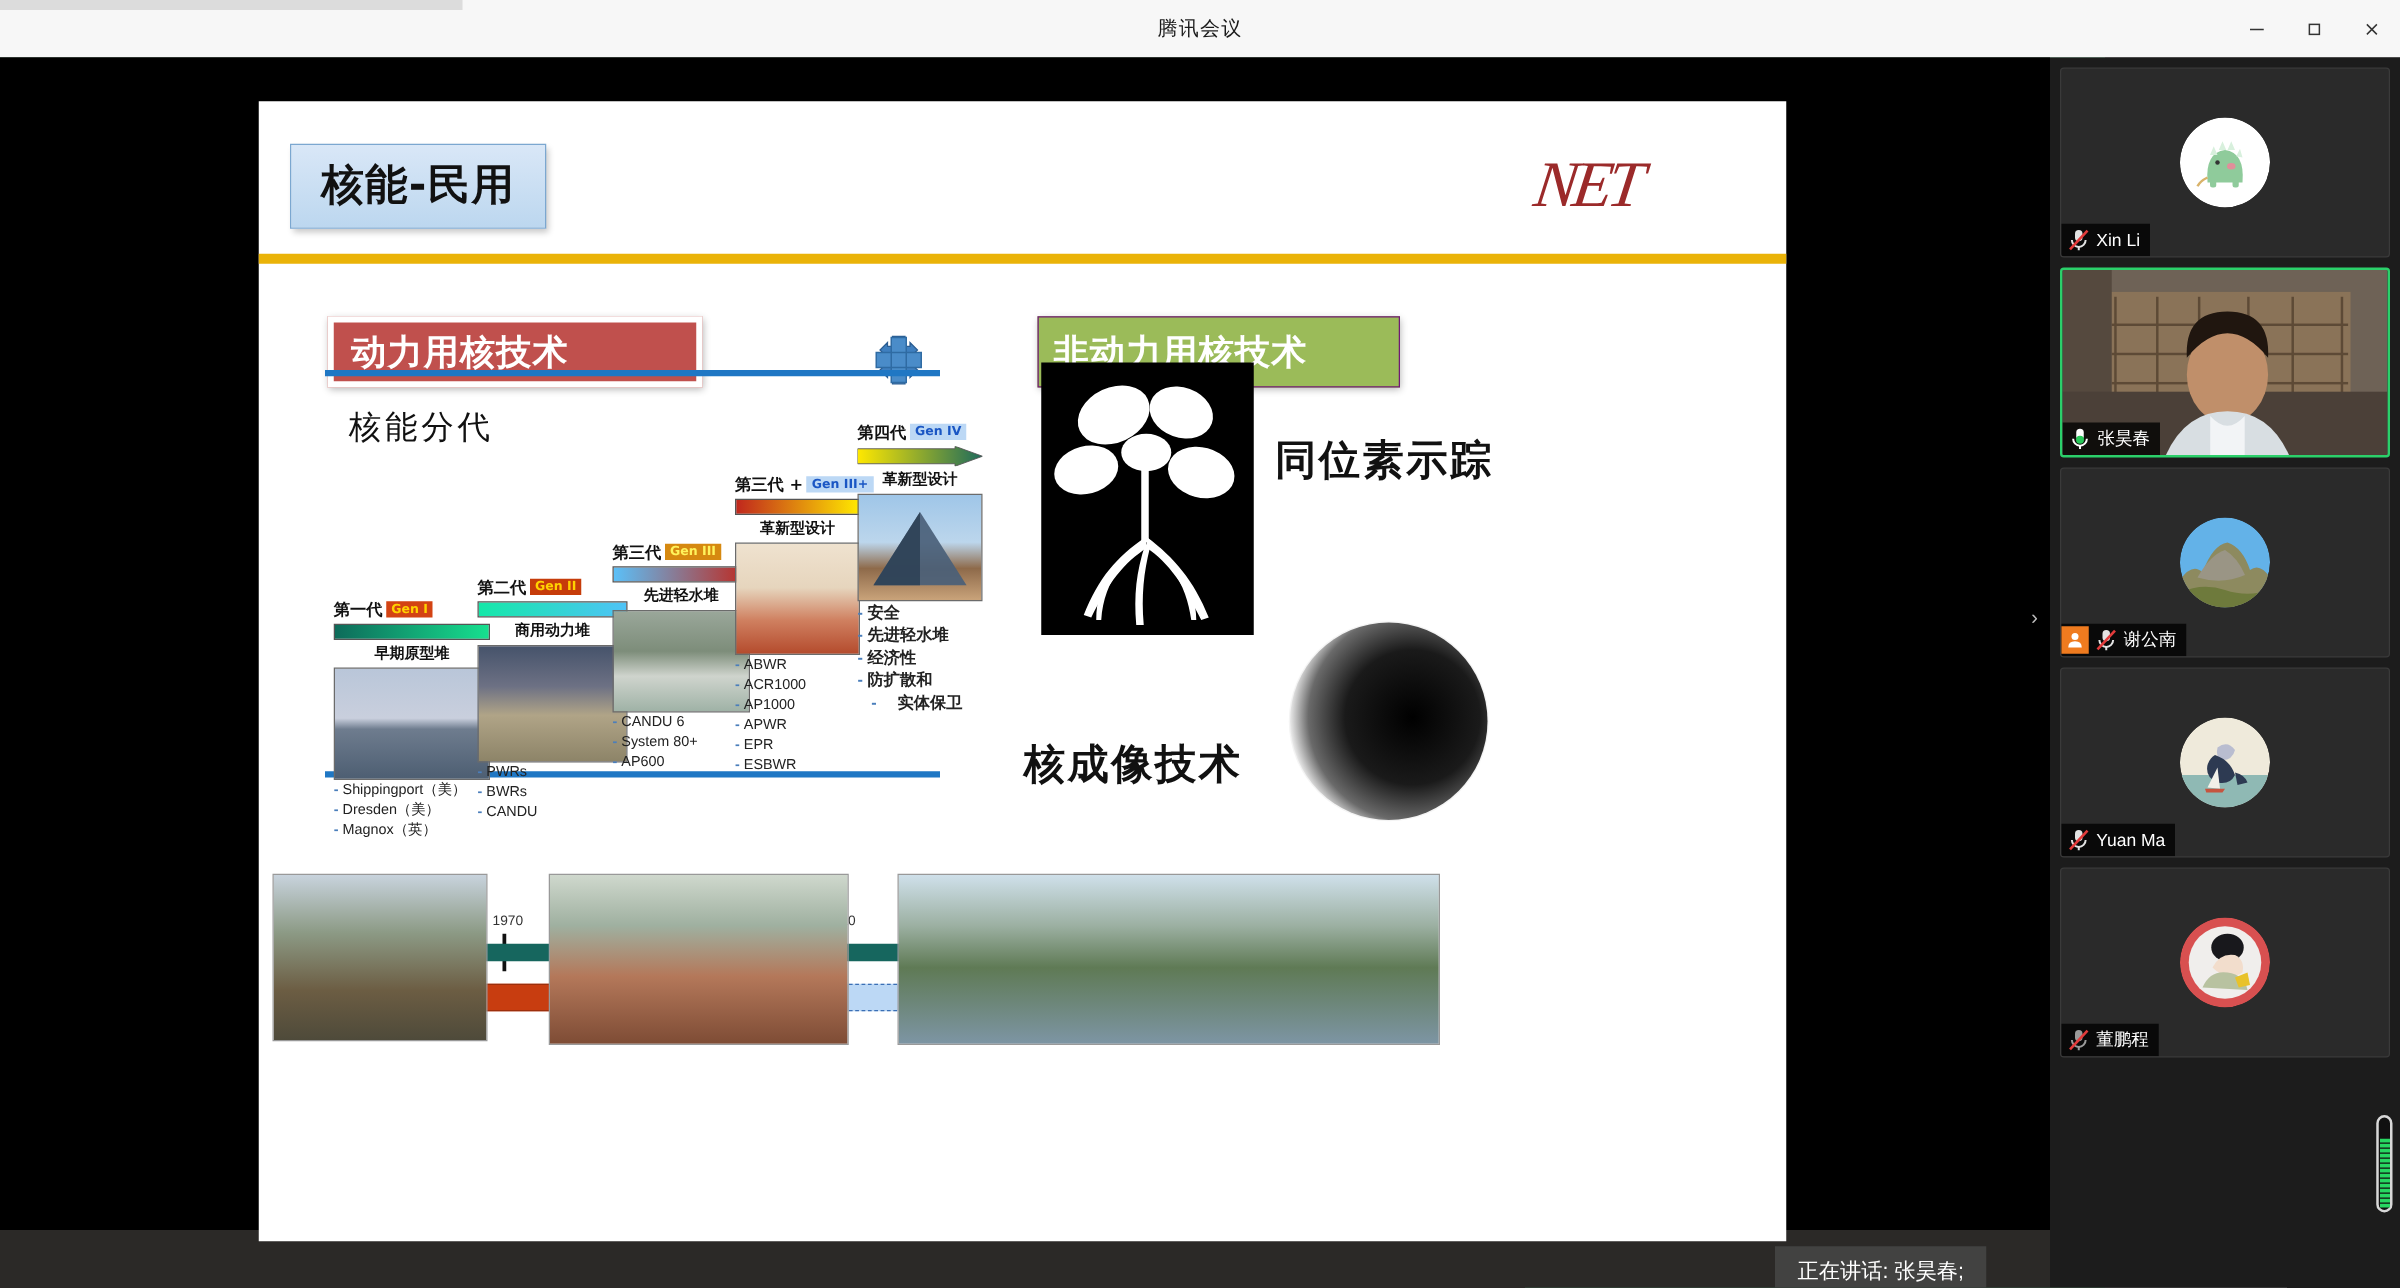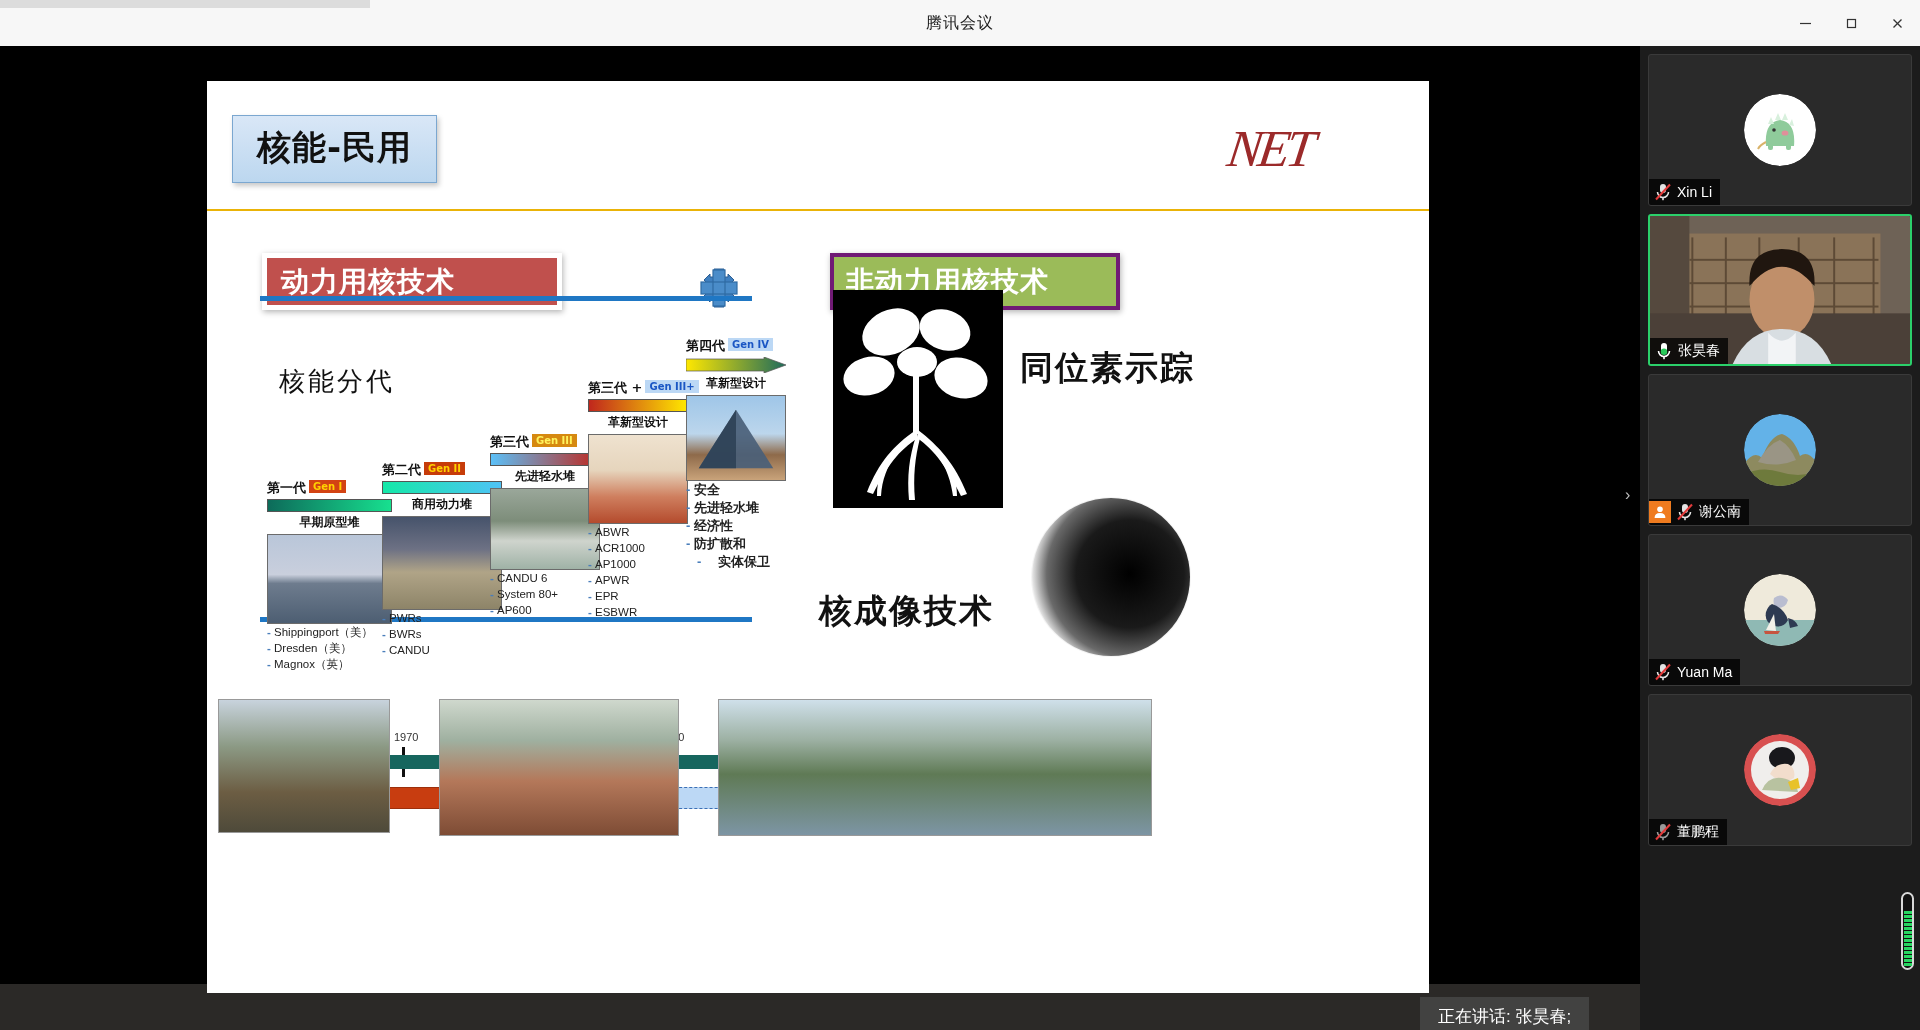--- a/index.html
+++ b/index.html
@@ -36,21 +36,21 @@
   .stage-inner {
     position: absolute; left: 0; top: 0; width: 1640px; height: 938px; background: #000;
   }
 
   
   .slide {
     position: absolute; left: 207px; top: 35px; width: 1222px; height: 912px;
     background: #ffffff;
   }
   .slide-head {
-    position: relative; height: 130px; border-bottom: 2px solid #eab308;
+    position: relative; height: 130px; border-bottom: 8px solid #eab308;
   }
   .slide-title-box {
     position: absolute; left: 25px; top: 34px;
     padding: 9px 24px 11px 24px;
     background: linear-gradient(#d9e7f7, #bcd7ef);
     border: 1.5px solid #7ba7d0;
     font-size: 34px; font-weight: bold; color: #111;
     font-family: "DejaVu Sans", sans-serif;
     box-shadow: 2px 3px 5px rgba(0,0,0,.22);
     letter-spacing: 1px;
@@ -72,34 +72,33 @@
     letter-spacing: 1px;
   }
   .plus-icon {
     position: absolute; left: 489px; top: 184px; width: 46px; height: 46px;
   }
   .band-green {
     position: absolute; left: 623px; top: 172px; width: 290px; height: 57px;
     background: #9bbb59; color: #fff; font-size: 28px; font-weight: bold;
     font-family: "DejaVu Sans", sans-serif;
     display: flex; align-items: center; padding-left: 12px;
-    border: 4px solid #701a75; box-shadow: 1px 2px 6px rgba(0,0,0,.3);
+    border: 1px solid #701a75; box-shadow: 1px 2px 6px rgba(0,0,0,.3);
     letter-spacing: 1px;
   }
   .blue-rule {
     position: absolute; background: #1f77c4; height: 5px;
   }
   #ruleA { left: 53px; top: 215px; width: 492px; }
   #ruleB { left: 53px; top: 536px; width: 492px; }
 
   .section-caption {
     position: absolute; left: 72px; top: 243px;
     font-size: 26px; color: #111; font-family: Liberation Mono, monospace;
     letter-spacing: 3px;
-    margin-top: 40px;
   }
 
   
   .gen { position: absolute; }
   .gen-head { white-space: nowrap; font-family: "DejaVu Sans", sans-serif; }
   .gen-cn { font-size: 13px; font-weight: bold; color: #111; }
   .gen-tag {
     font-size: 10px; font-weight: bold; padding: 1px 4px; margin-left: 3px;
     display: inline-block; vertical-align: 2px;
   }

